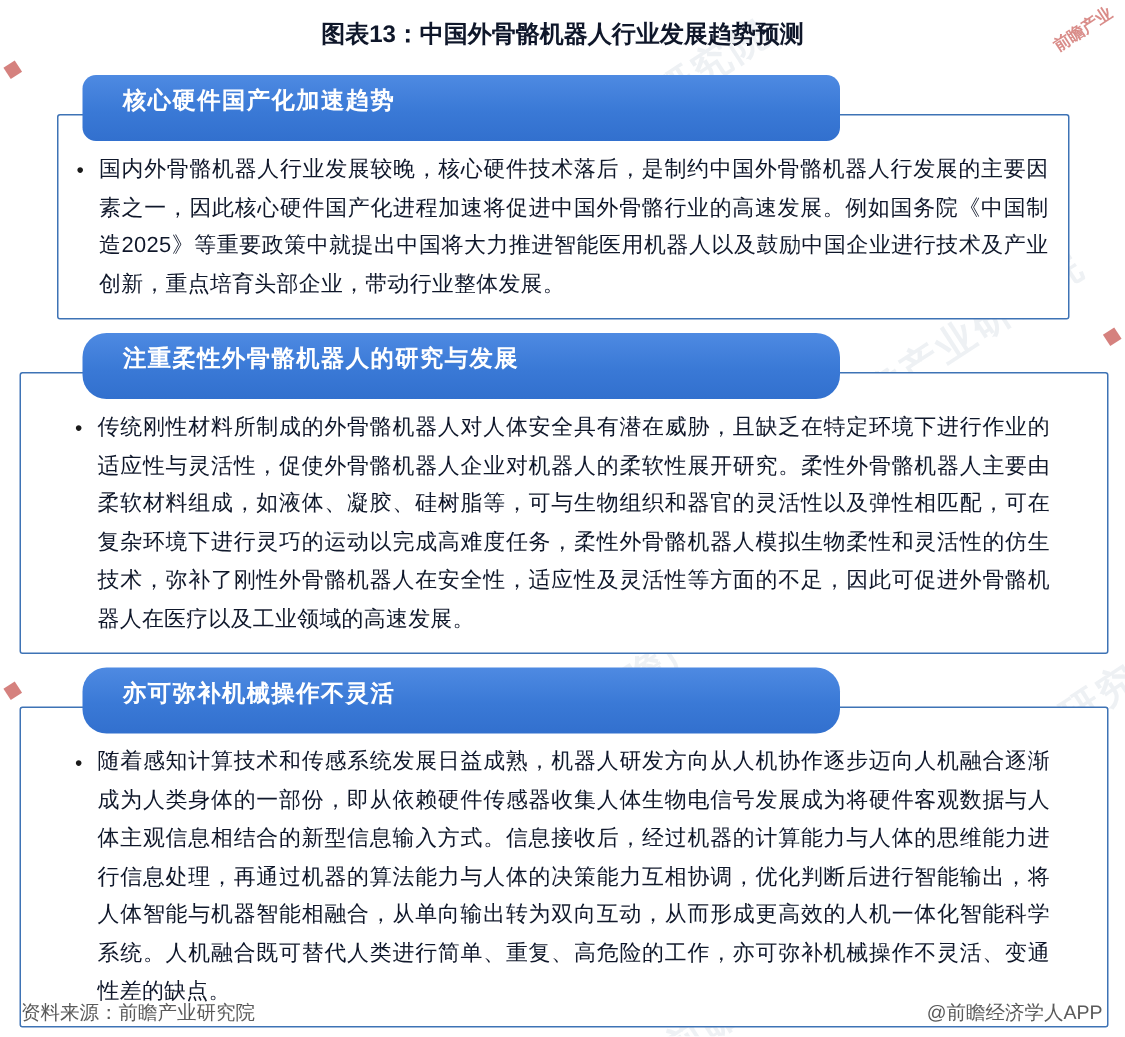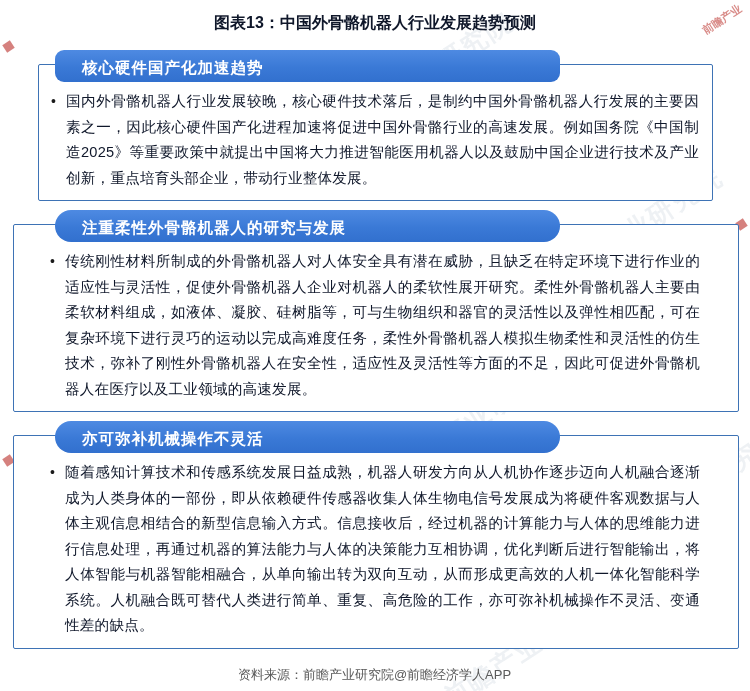--- a/index.html
+++ b/index.html
@@ -45,21 +45,21 @@
     text-align:center;
     font-size:16px;font-weight:700;color:#0f172a;
   }
   
   .sec{position:relative;z-index:1;}
   .sec1{margin:7px 37px 0 38px;}
   .sec2,.sec3{margin:9px 11px 0 13px;}
   .sec-header{
     position:relative;z-index:2;
     box-sizing:border-box;
-    width:505px;height:32px;line-height:36px;
+    width:505px;height:44px;line-height:36px;
     padding:0 18px 0 27px;
     border-radius:9px;
     background:linear-gradient(180deg,#4e8ae2 0%,#3a79d6 55%,#3270ce 100%);
     color:#fff;font-size:15.5px;font-weight:700;
     letter-spacing:1px;
     overflow:hidden;white-space:nowrap;
   }
   .sec1 .sec-header{margin-left:17px;}
   .sec2 .sec-header,.sec3 .sec-header{margin-left:42px;border-radius:16px;}
   .sec-body{
@@ -79,21 +79,21 @@
   .body-text{
     margin:0;
     font-size:14.6px;line-height:25.5px;
     color:#0f172a;
     text-align:justify;
     letter-spacing:0.2px;
   }
   
   .footer{
     position:absolute;left:0;right:0;bottom:7px;z-index:2;
-    display:flex;justify-content:center;align-items:center;
+    display:flex;justify-content:space-between;align-items:center;
     padding:0 15px 0 14px;
     font-size:13px;color:#5a5a5a;
   }
 </style>
 </head>
 <body>
 
 <div class="page">
 
   <div class="wm-layer">

